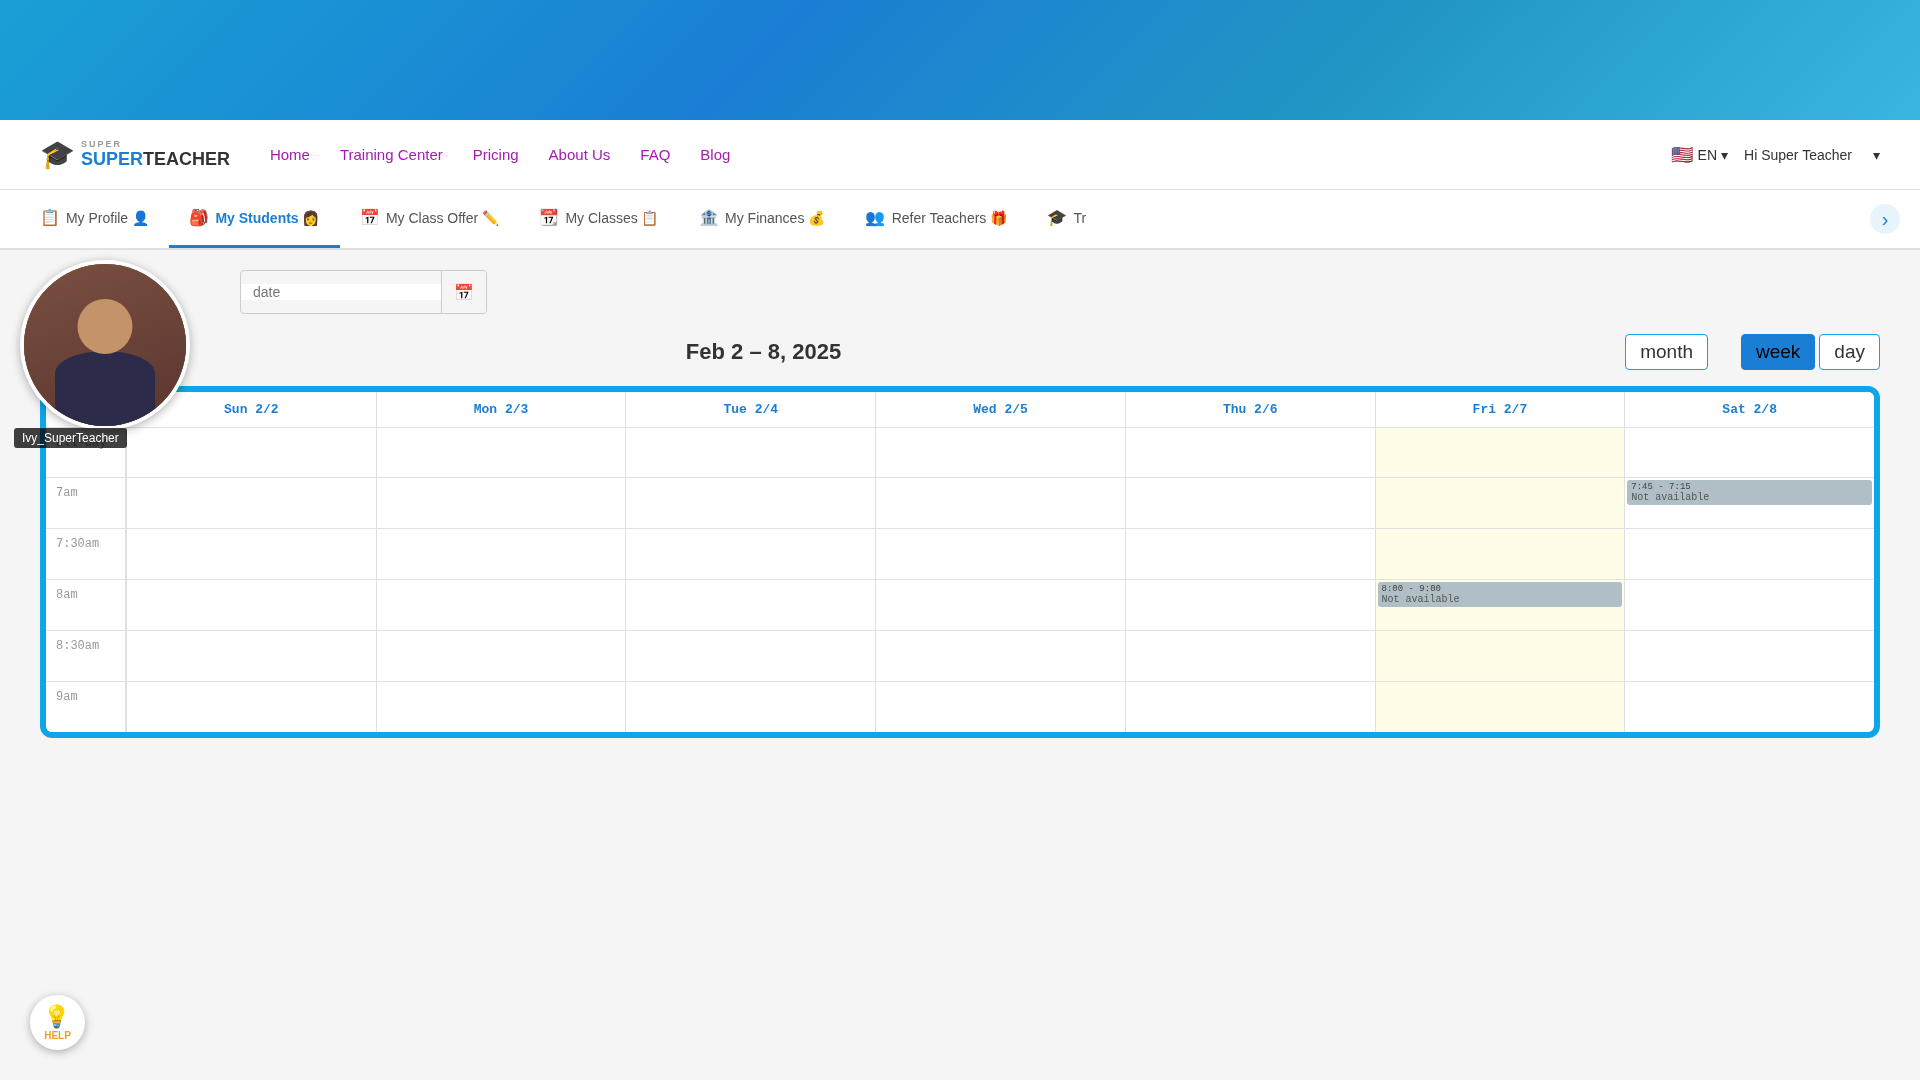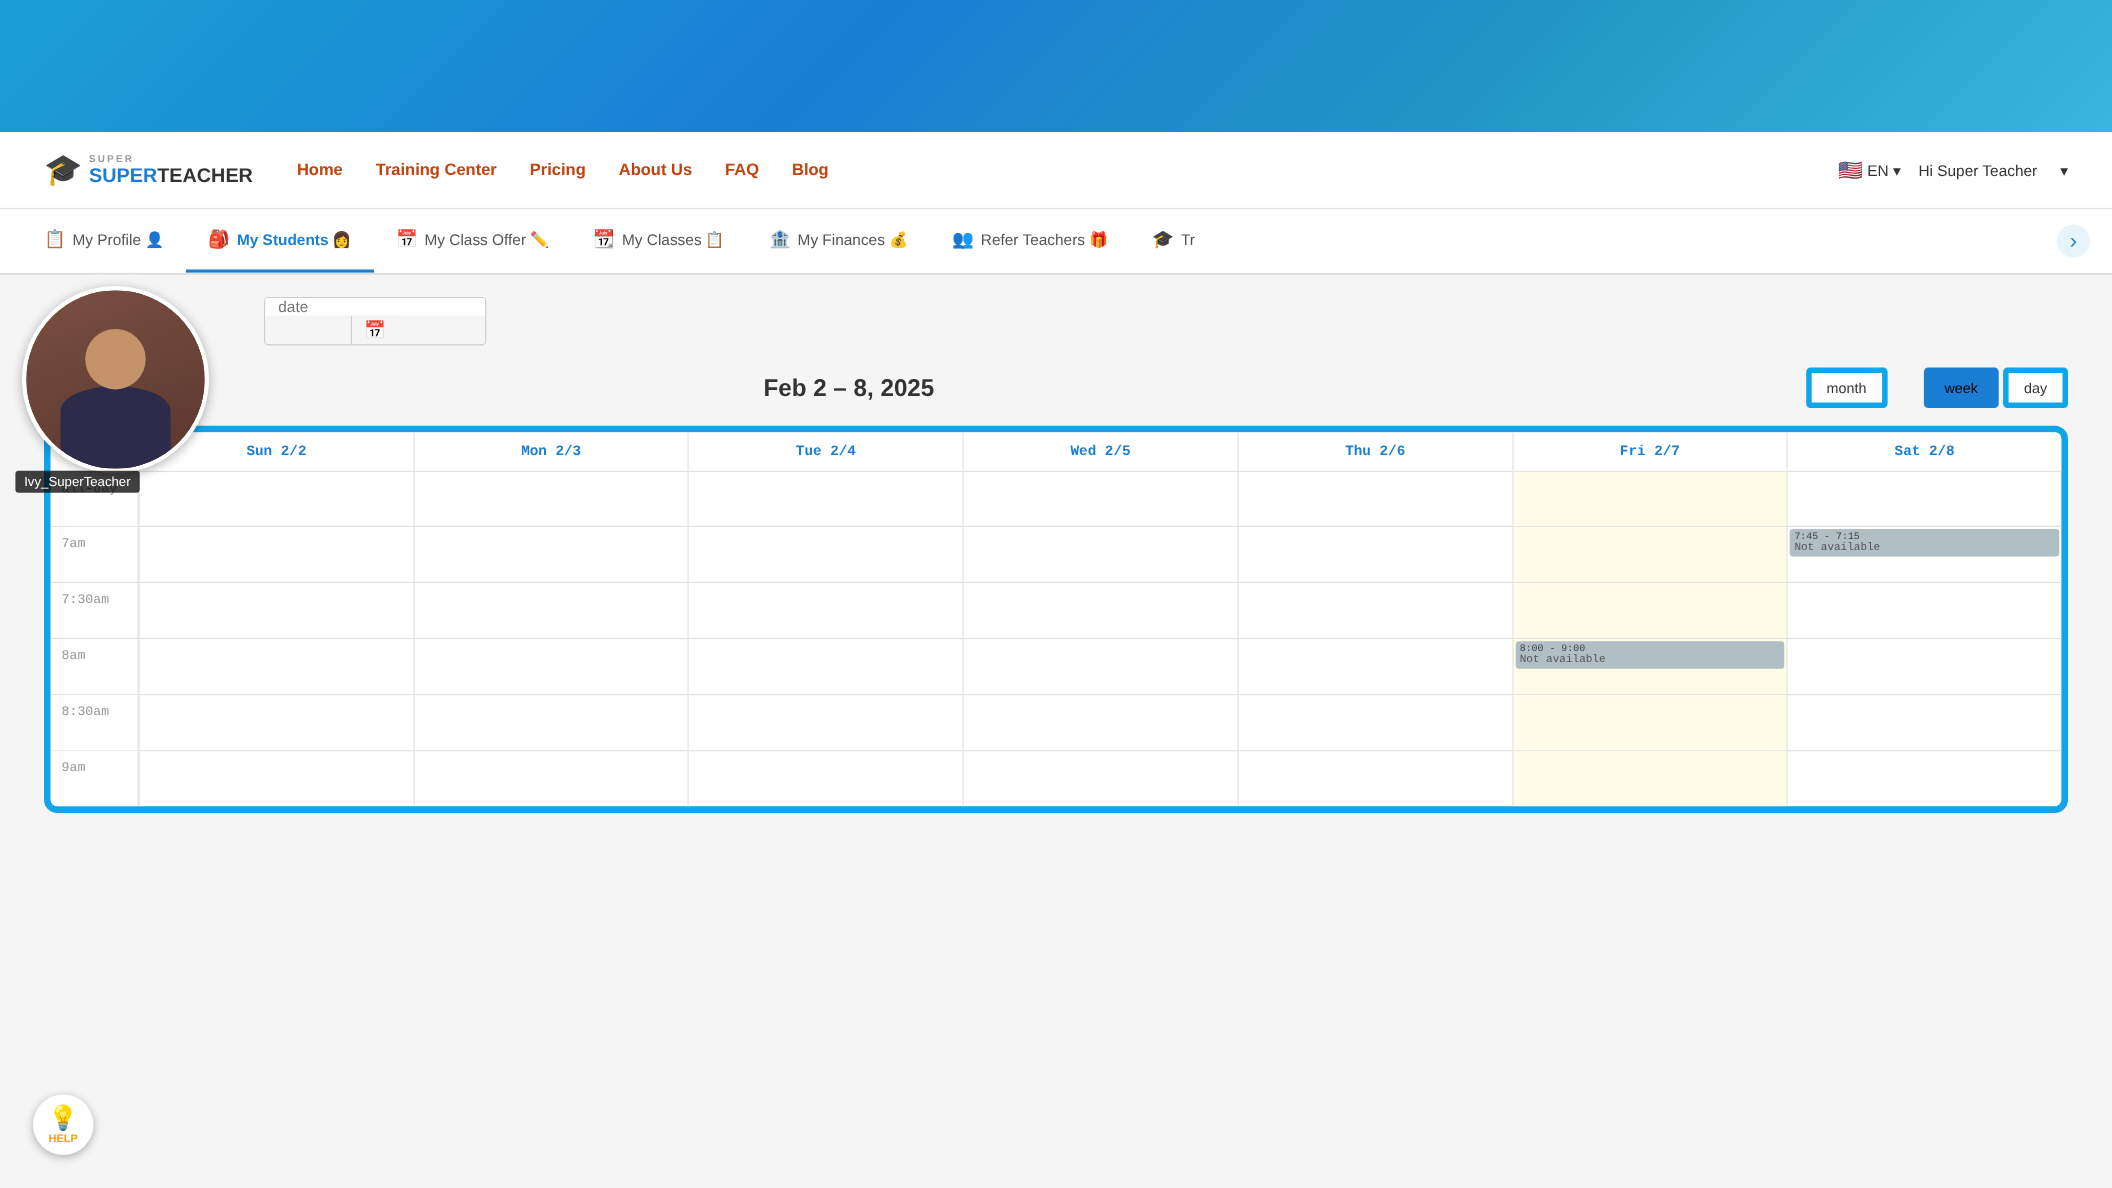--- a/index.html
+++ b/index.html
@@ -33,23 +33,23 @@
       font-size: 28px;
       margin-right: 6px;
     }
     .nav-links {
       display: flex;
       gap: 30px;
       flex: 1;
     }
     .nav-links a {
       text-decoration: none;
-      color: #c2410c;
+      color: #a21caf;
       font-size: 15px;
-      font-weight: 700;
+      font-weight: 400;
     }
     .nav-right {
       display: flex;
       align-items: center;
       gap: 16px;
       margin-left: auto;
     }
     .lang-selector {
       display: flex;
       align-items: center;
@@ -177,21 +177,20 @@
       margin-bottom: 20px;
       gap: 10px;
     }
     .date-input-wrapper {
       display: flex;
       align-items: center;
       border: 1px solid #ccc;
       border-radius: 4px;
       overflow: hidden;
       height: 44px;
-      flex-direction: column;
     }
     .date-input {
       border: none;
       padding: 0 12px;
       font-size: 14px;
       color: #999;
       width: 200px;
       outline: none;
     }
     .calendar-btn {
@@ -230,24 +229,24 @@
       margin-left: -200px;
     }
     .view-switcher {
       display: flex;
       align-items: center;
       gap: 4px;
       margin-left: auto;
     }
     .view-btn {
       padding: 6px 14px;
-      border: 5px solid #0ea5e9;
-      background: #fff;
-      cursor: pointer;
-      font-size: 13px;
+      border: 1px solid #0ea5e9;
+      background: #fff;
+      cursor: pointer;
+      font-size: 19px;
       color: #333;
       border-radius: 4px;
     }
     .view-btn.active {
       background: #1a7fd4;
       color: #000000;
       border-color: #1a7fd4;
       margin-left: 29px;
     }
 

